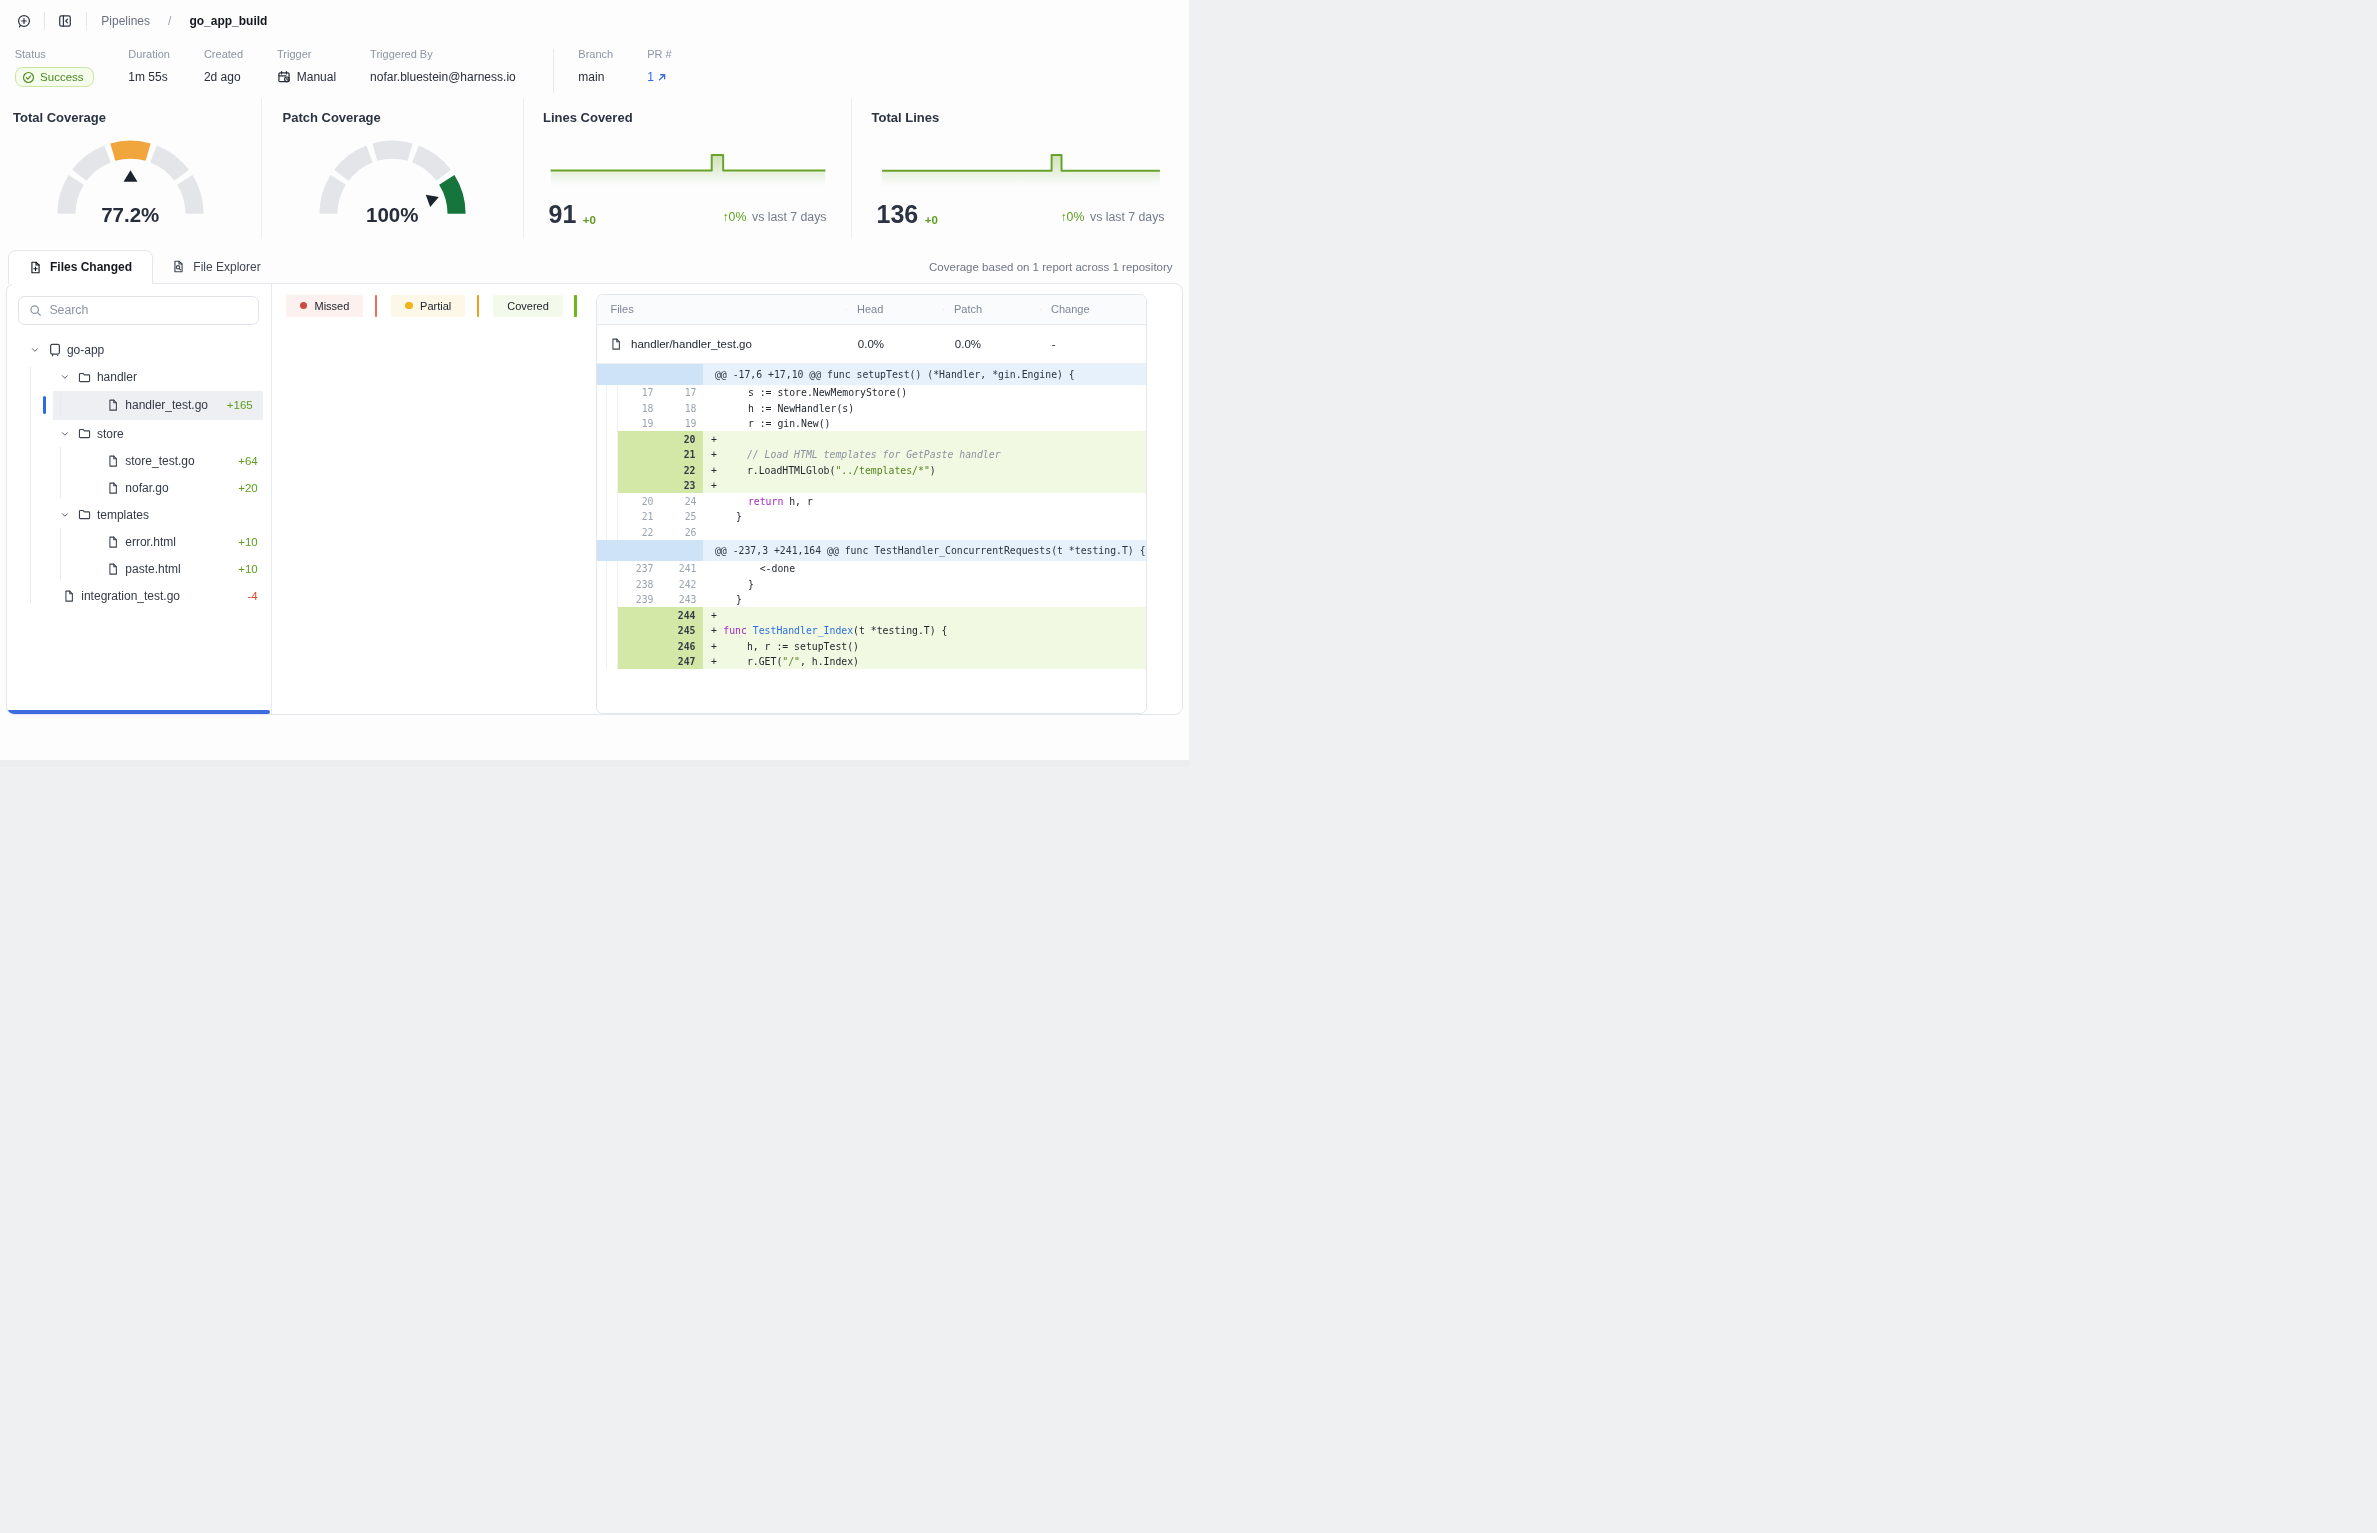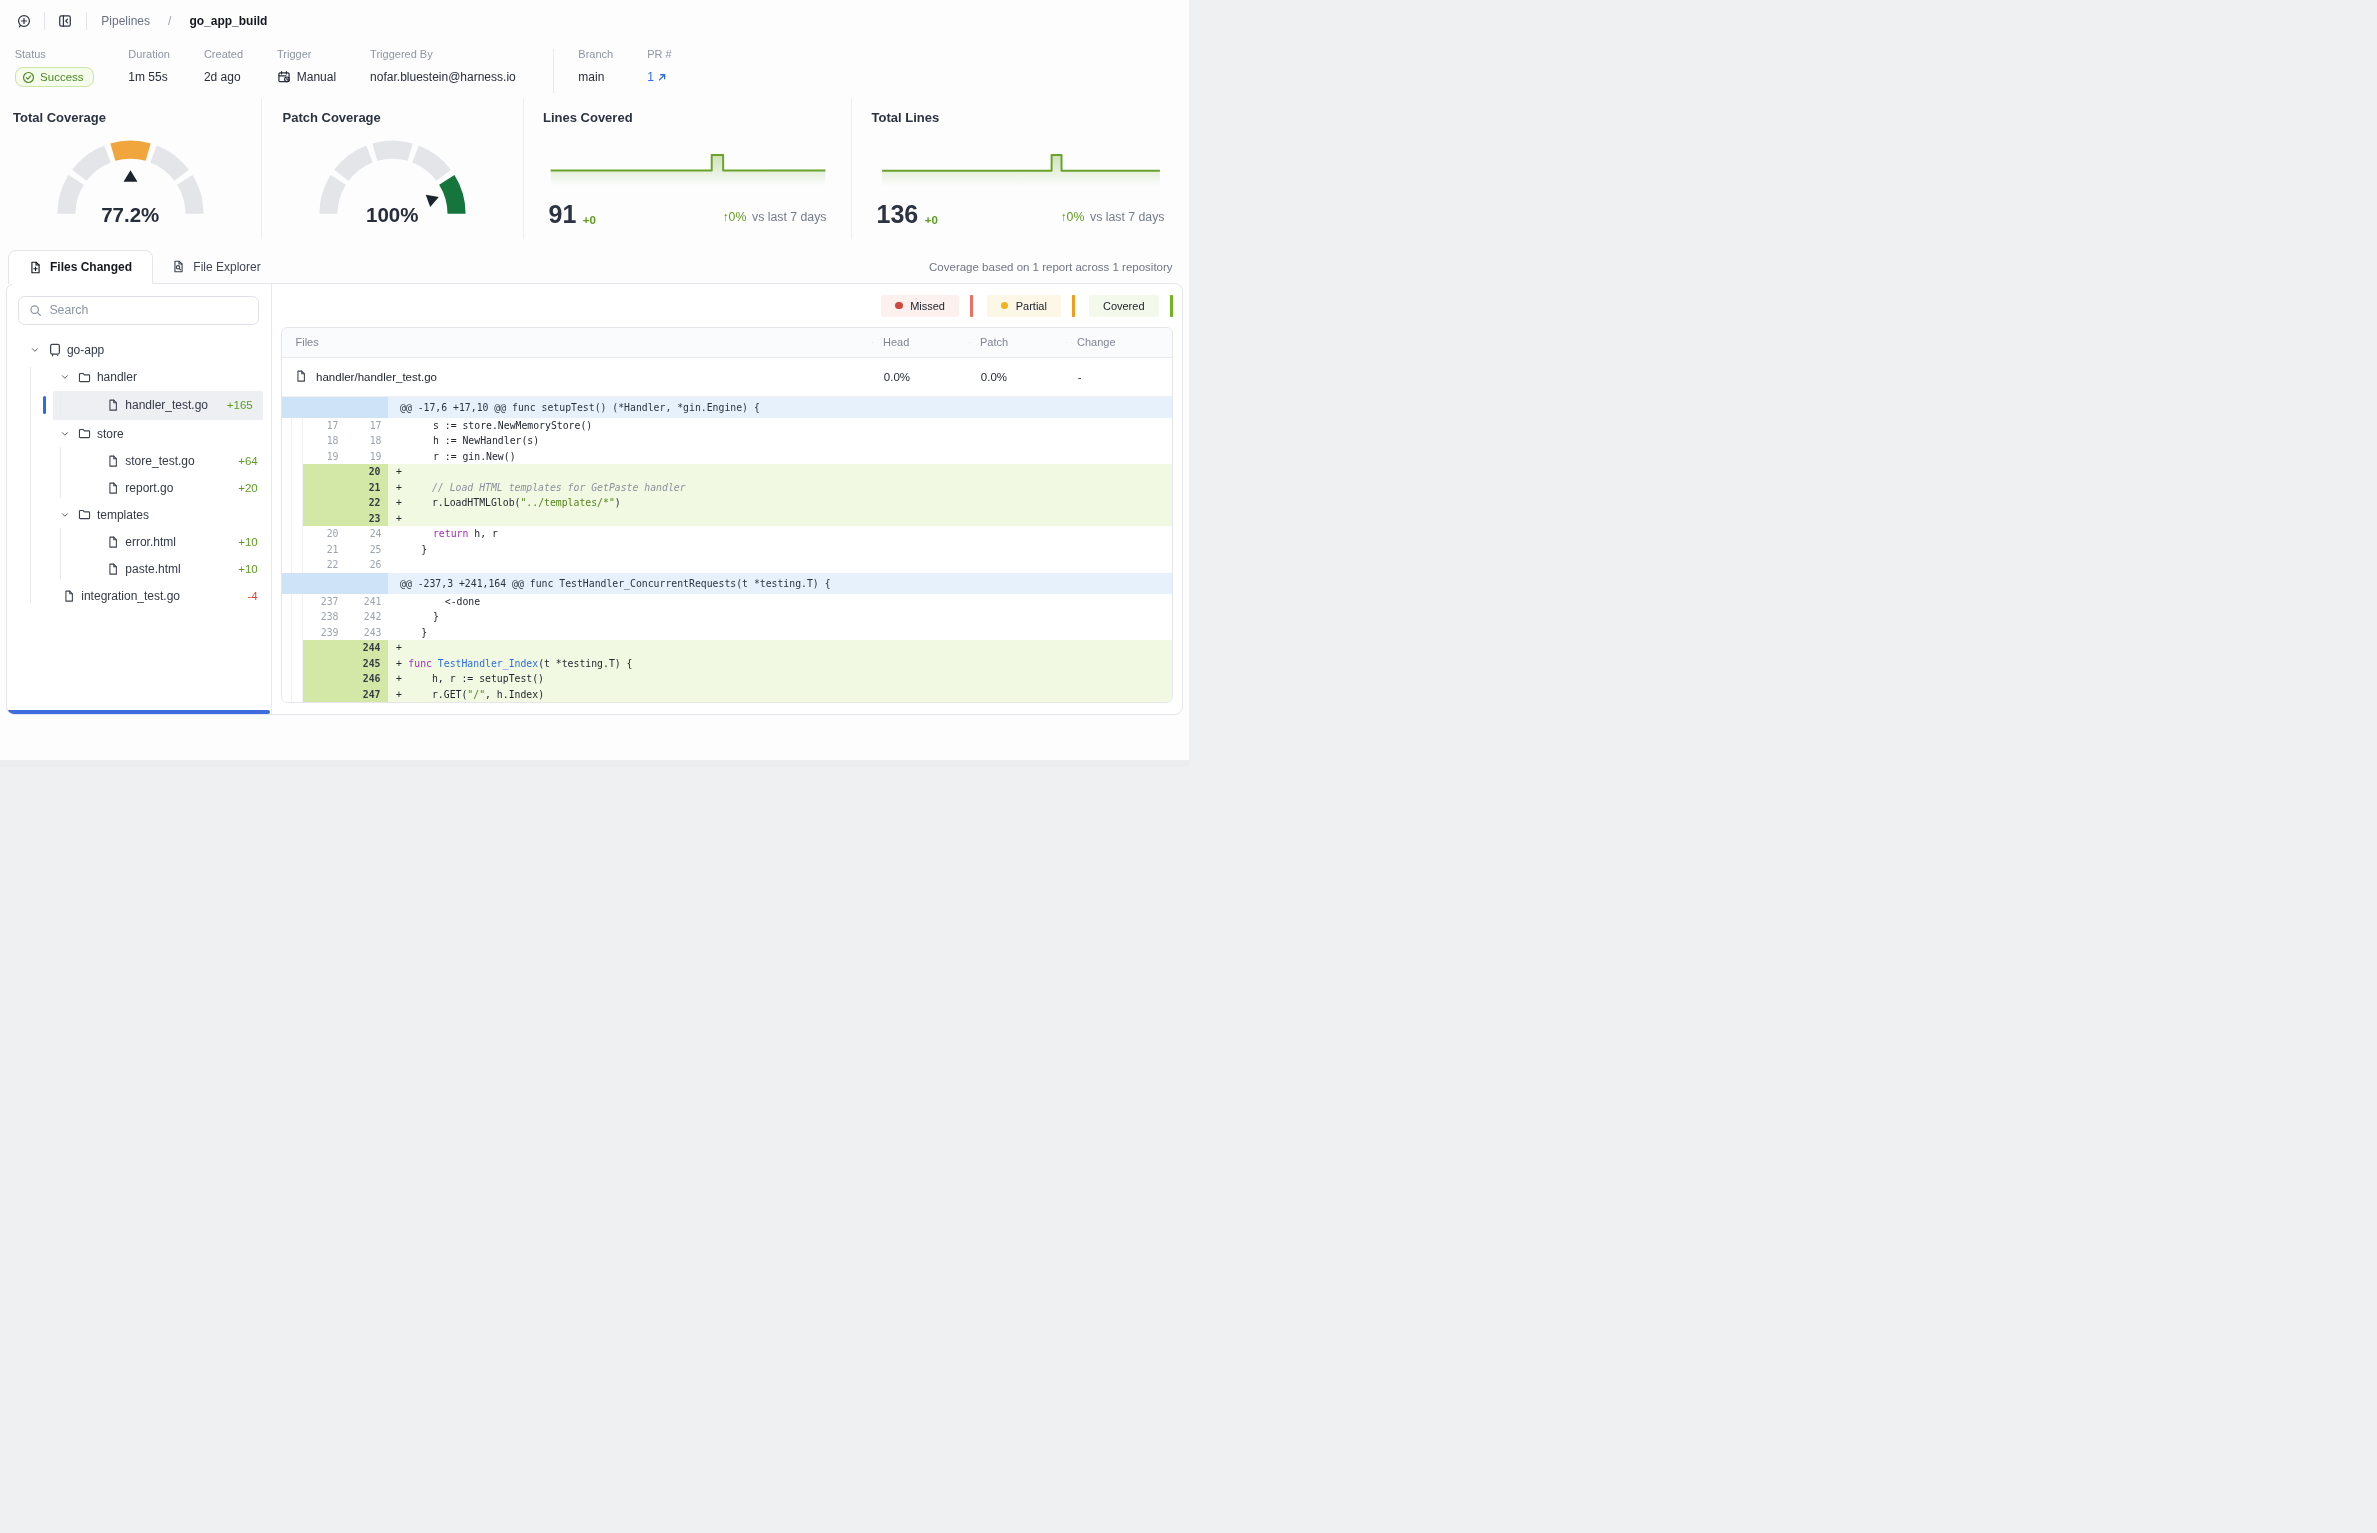--- a/index.html
+++ b/index.html
@@ -73,21 +73,21 @@
   .trow .chev{width:19.6px;color:#3c434f}
   .trow .ticon{width:21px;color:#3c434f}
   .trow .tlabel{margin-left:1.6px;white-space:nowrap}
   .count{margin-left:auto;padding-right:13px;font-size:11.5px;font-weight:500}
   .count.add{color:#5d9c1e}.count.del{color:#dc472e}
   .trow.sel{background:#edeff2;border-radius:0;margin-left:46px;margin-right:8.2px;height:29.5px}
   .trow.sel .count{padding-right:9.8px}
   .sel-bar{position:absolute;left:-9.8px;top:5.7px;bottom:5.7px;width:3.3px;border-radius:1.6px;background:#2e6be2}
   .tree-hscroll{position:absolute;left:0;bottom:0;height:4.1px;width:263px;background:#3d6be0;border-radius:2.5px;cursor:pointer}
 
-  .main{flex:1;display:flex;flex-direction:column;overflow:hidden}
+  .main{flex:1;display:flex;flex-direction:row;overflow:hidden}
   .legend{display:flex;justify-content:flex-end;align-items:stretch;margin:10.6px 9.8px 0 0;height:22px}
   .lg-item{display:flex;align-items:stretch;margin-left:14px}
   .lg-chip{display:flex;align-items:center;gap:7.4px;padding:0 14px;font-size:11px;color:#20252e;border-radius:1.6px;cursor:pointer}
   .lg-dot{width:7.4px;height:7.4px;border-radius:50%}
   .lg-bar{width:2.5px;margin-left:11.5px;border-radius:0.8px}
 
   .tbl{margin:9.8px 9.8px 0 9.8px;border:0.8px solid #e3e6ea;border-radius:6.5px;overflow:hidden;background:#fff}
   .thead{display:flex;height:30px;align-items:center;background:#fafbfc;border-bottom:0.8px solid #e7e9ed;color:#7e8696;font-size:11px}
   .th-files{flex:1;padding-left:13px}
   .th{width:97px;padding-left:11.5px;position:relative}
@@ -389,21 +389,21 @@
             <span class="tlabel">store_test.go</span>
             <span class="count add">+64</span>
           </div>
           <div class="trow" style="padding-left: 96px;">
             <span class="ticon ic">
               <svg width="12.3" height="12.3" viewBox="0 0 16 16" fill="none" stroke="currentColor" stroke-width="1.4" stroke-linecap="round" stroke-linejoin="round">
                 <path d="M3.8 1.5h5L12.2 4.9v9.6H3.8z"></path>
                 <path d="M8.8 1.5v3.4h3.4"></path>
               </svg>
             </span>
-            <span class="tlabel">report.go</span>
+            <span class="tlabel">nofar.go</span>
             <span class="count add">+20</span>
           </div>
           <div class="trow" style="padding-left: 48px;">
             <span class="chev ic">
               <svg width="9.8" height="9.8" viewBox="0 0 16 16" fill="none" stroke="currentColor" stroke-width="1.4" stroke-linecap="round" stroke-linejoin="round">
                 <path d="M3.8 6 8 10.2 12.2 6"></path>
               </svg>
             </span>
             <span class="ticon ic">
               <svg width="13" height="13" viewBox="0 0 16 16" fill="none" stroke="currentColor" stroke-width="1.4" stroke-linecap="round" stroke-linejoin="round">

